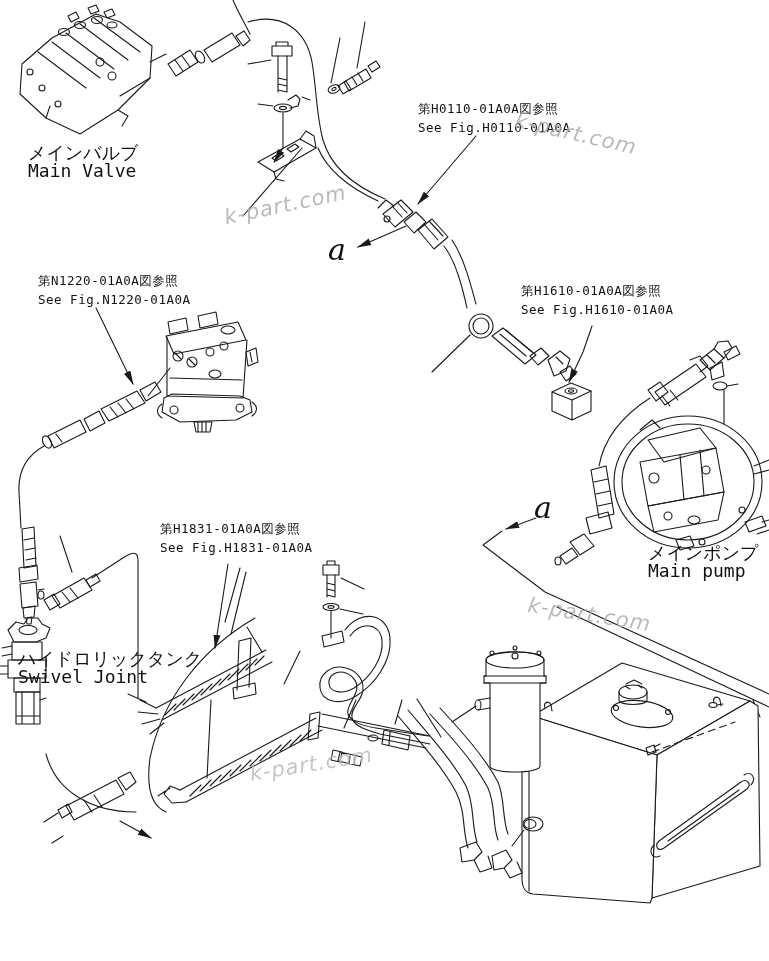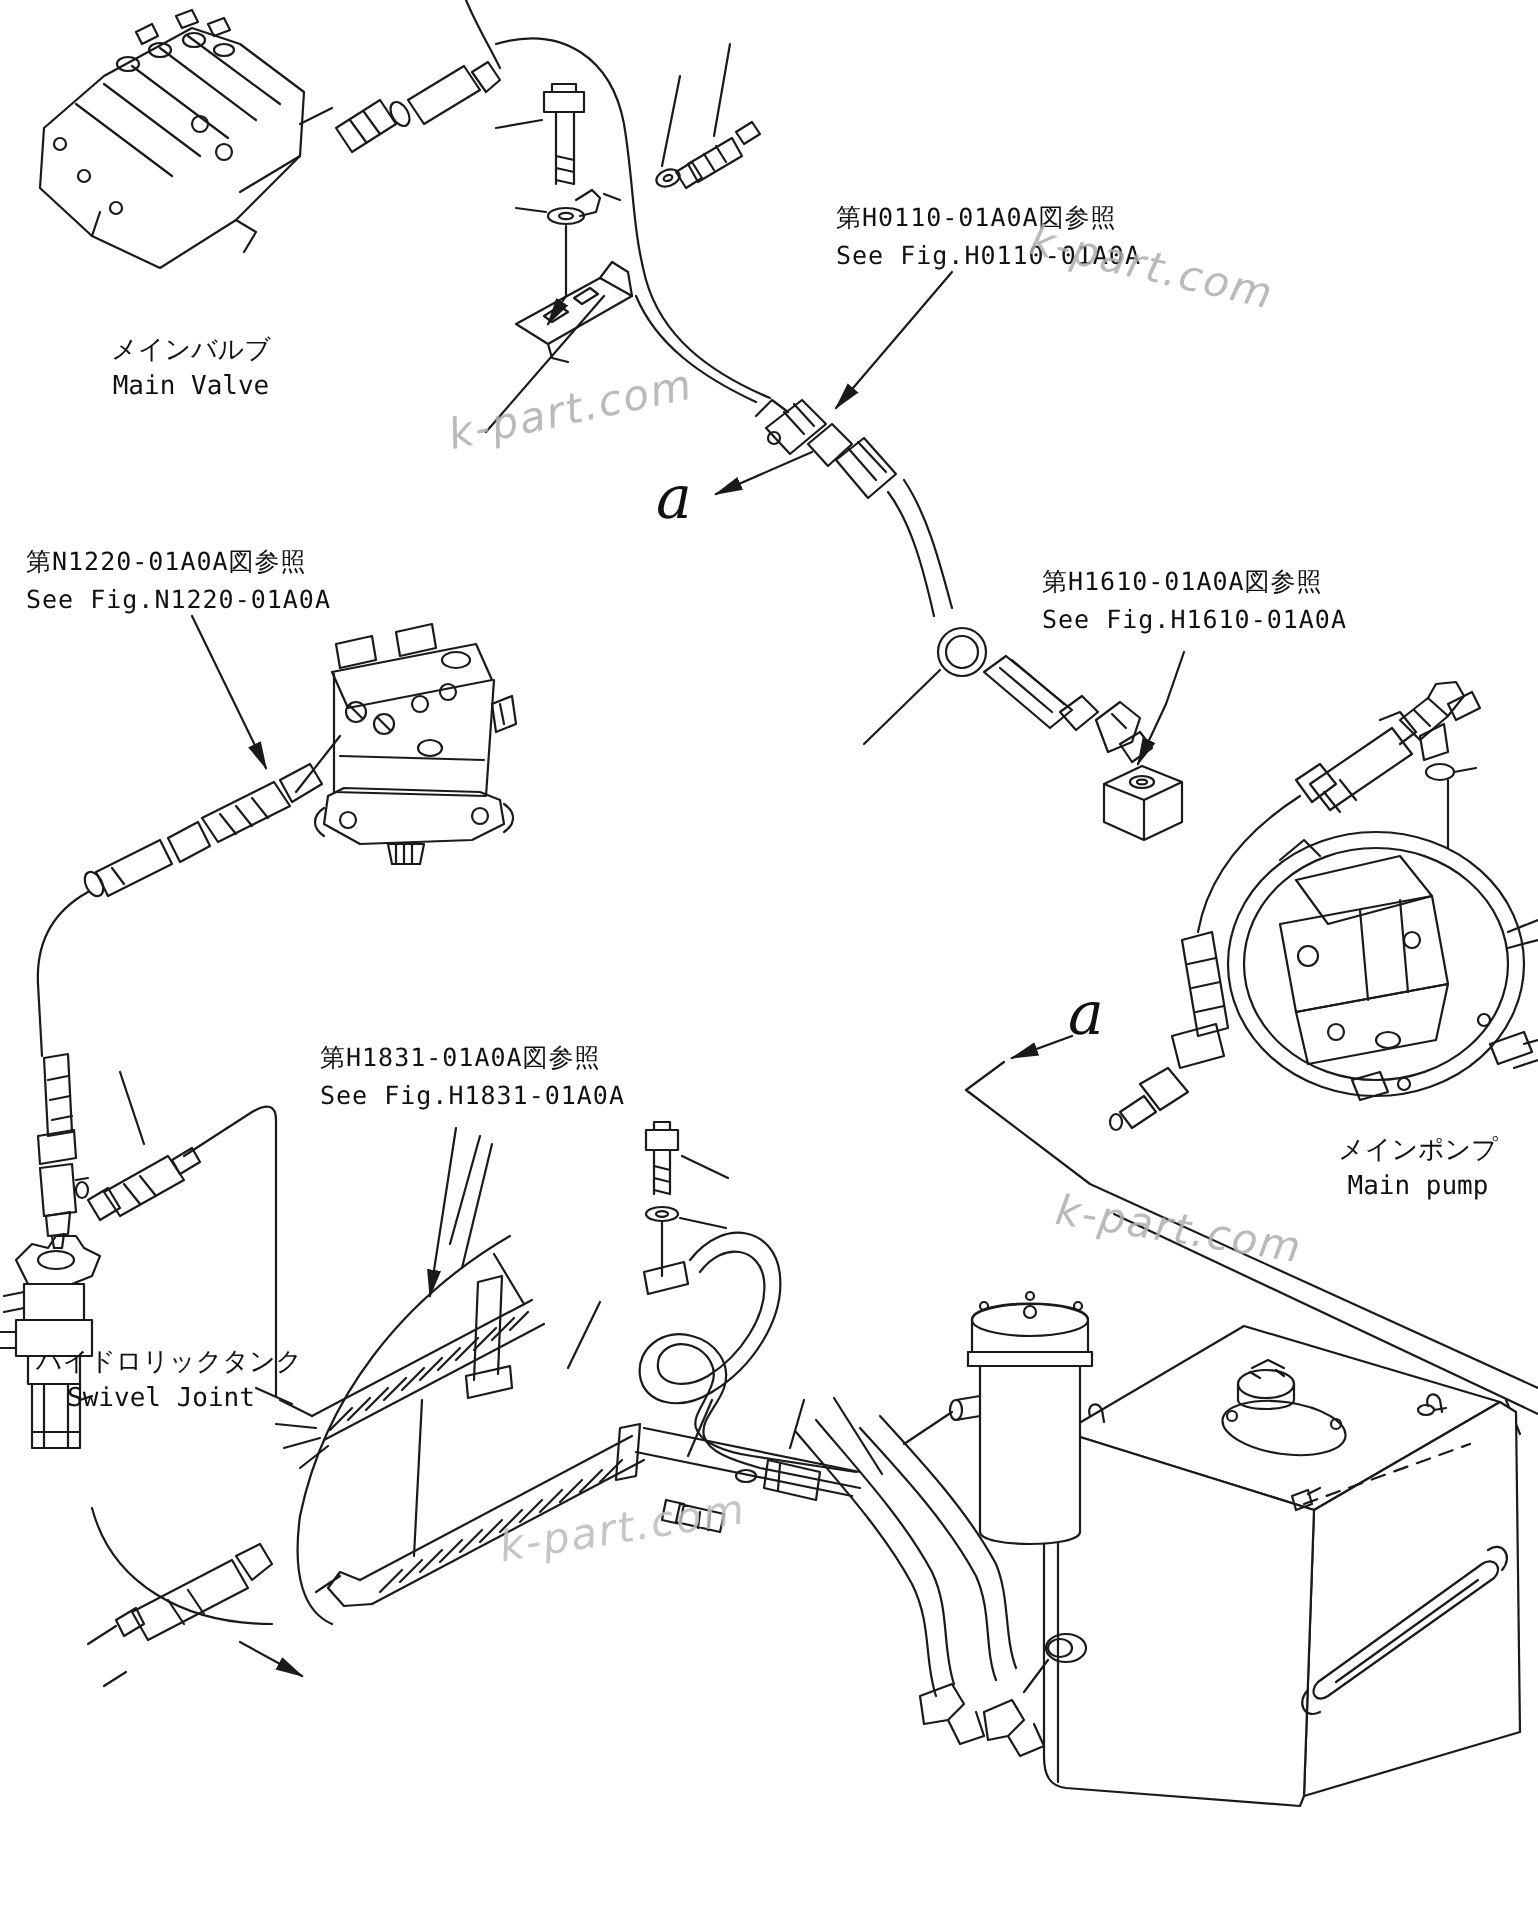--- a/index.html
+++ b/index.html
@@ -1,20 +1,20 @@
 <!DOCTYPE html>
 <html><head>
 <meta charset="utf-8">
 <style>
   html,body{margin:0;padding:0;background:#fff;}
   .stage{position:relative;width:769px;height:939px;background:#fff;overflow:hidden;
          font-family:"DejaVu Sans Mono","DejaVu Sans",sans-serif;color:#111;}
   .stage svg{position:absolute;left:0;top:0;}
   .figref{position:absolute;font-size:12.5px;line-height:19px;letter-spacing:.5px;white-space:nowrap;}
-  .complabel{position:absolute;font-size:13px;line-height:18px;text-align:center;white-space:nowrap;margin-top:23px;}
+  .complabel{position:absolute;font-size:18px;line-height:18px;white-space:nowrap;}
   .marker-a{position:absolute;font-family:"DejaVu Serif",serif;font-style:italic;font-size:30px;color:#111;}
   .watermark{position:absolute;font-family:"DejaVu Sans",sans-serif;font-style:italic;font-size:21px;
              letter-spacing:1px;color:#aeaeae;opacity:.85;white-space:nowrap;transform-origin:left top;}
   .wm1{transform:rotate(-12deg);}
   .wm2{transform:rotate(13deg);}
   .wm3{transform:rotate(9deg);}
   .wm4{transform:rotate(-9deg);color:#bcbcbc;}
   .code{position:absolute;font-size:10px;letter-spacing:6px;color:#222;white-space:nowrap;}
 </style>
 </head>
@@ -328,21 +328,21 @@
       </g>
     </g>
   </svg>
 
   <div class="figref" style="left:418px;top:99px;">
     <div>第H0110-01A0A図参照</div>
     <div>See Fig.H0110-01A0A</div>
   </div>
 
 
-  <div class="figref" style="left:13px;top:271px;">
+  <div class="figref" style="left:38px;top:271px;">
     <div>第N1220-01A0A図参照</div>
     <div>See Fig.N1220-01A0A</div>
   </div>
 
   <div class="figref" style="left:521px;top:281px;">
     <div>第H1610-01A0A図参照</div>
     <div>See Fig.H1610-01A0A</div>
   </div>
 
   <div class="figref" style="left:160px;top:519px;">

